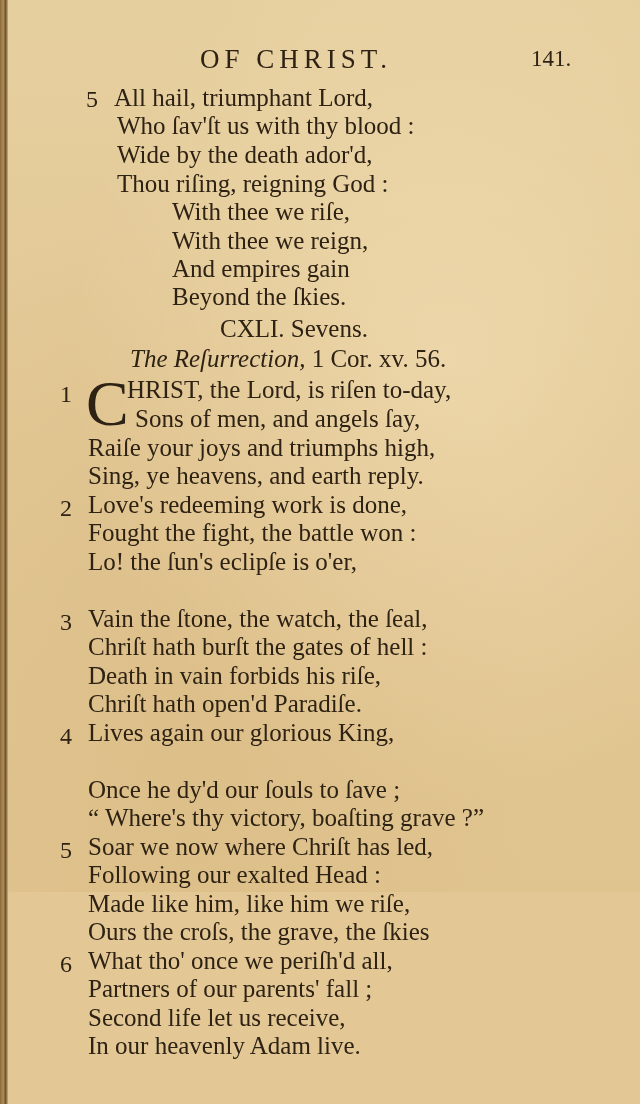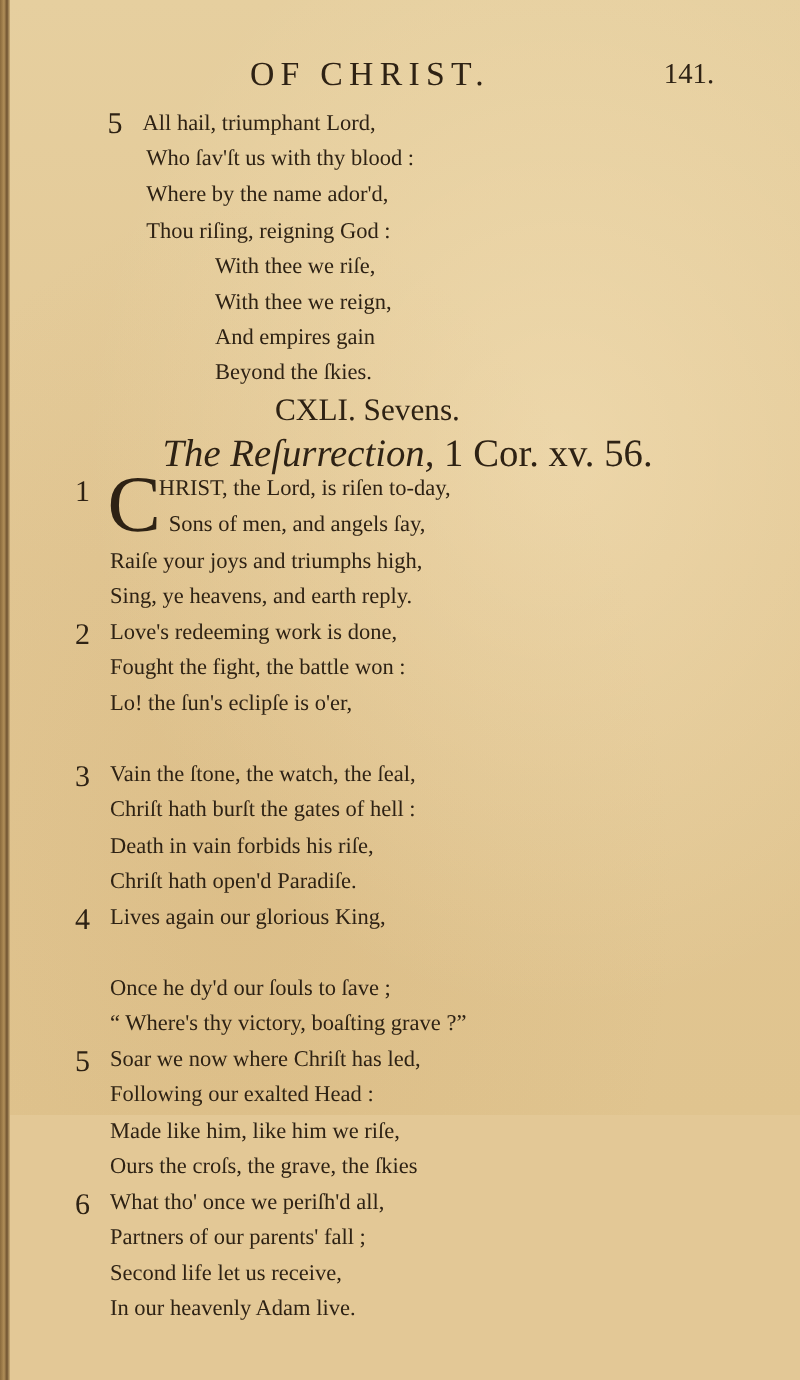--- a/index.html
+++ b/index.html
@@ -26,54 +26,54 @@
     font-family: "Liberation Serif", serif;
     font-size: 27px; letter-spacing: 5px; font-weight: normal;
   }
   .page-number {
     position: absolute; left: 531px; top: 46px;
     font-family: "Liberation Serif", serif; font-size: 23px;
   }
   .line {
     position: absolute; white-space: nowrap;
     font-family: "Liberation Serif", serif;
-    font-size: 18px; line-height: 28px;
+    font-size: 25px; line-height: 28px;
   }
   .num {
     position: absolute; white-space: nowrap;
     font-family: "Liberation Serif", serif;
     font-size: 24px; line-height: 28px;
   }
   .hymn-title {
     position: absolute; left: 220px; top: 398px;
     font-family: "Liberation Serif", serif; font-size: 25px;
   }
   .hymn-subtitle {
     position: absolute; left: 130px; top: 432px;
-    font-family: "Liberation Serif", serif; font-size: 31px;
+    font-family: "Liberation Serif", serif; font-size: 25px;
   }
   .hymn-subtitle .it { font-style: italic; }
   .dropcap {
     position: absolute; left: 86px; top: 487px;
     font-family: "Liberation Serif", serif; font-size: 64px; line-height: 56px;
   }
 </style>
 </head>
 <body>
 
 <div class="page">
   <div class="gutter"></div>
 
   <div class="running-head">OF CHRIST.</div>
   <div class="page-number">141.</div>
 
   <div class="num" style="left:86px; top:85px;">5</div>
   <div class="line" style="left:114px; top:84px;">All hail, triumphant Lord,</div>
   <div class="line" style="left:117px; top:112px;">Who ſav'ſt us with thy blood :</div>
-  <div class="line" style="left:117px; top:141px;">Where by the name ador'd,</div>
+  <div class="line" style="left:117px; top:141px;">Wide by the death ador'd,</div>
   <div class="line" style="left:117px; top:170px;">Thou riſing, reigning God :</div>
   <div class="line" style="left:172px; top:198px;">With thee we riſe,</div>
   <div class="line" style="left:172px; top:227px;">With thee we reign,</div>
   <div class="line" style="left:172px; top:255px;">And empires gain</div>
   <div class="line" style="left:172px; top:283px;">Beyond the ſkies.</div>
 
   <div class="hymn-title" style="top:315px;">CXLI.   Sevens.</div>
   <div class="hymn-subtitle" style="top:345px;">
     <span class="it">The Reſurrection,</span><span> 1 Cor. xv. 56.</span>
   </div>

